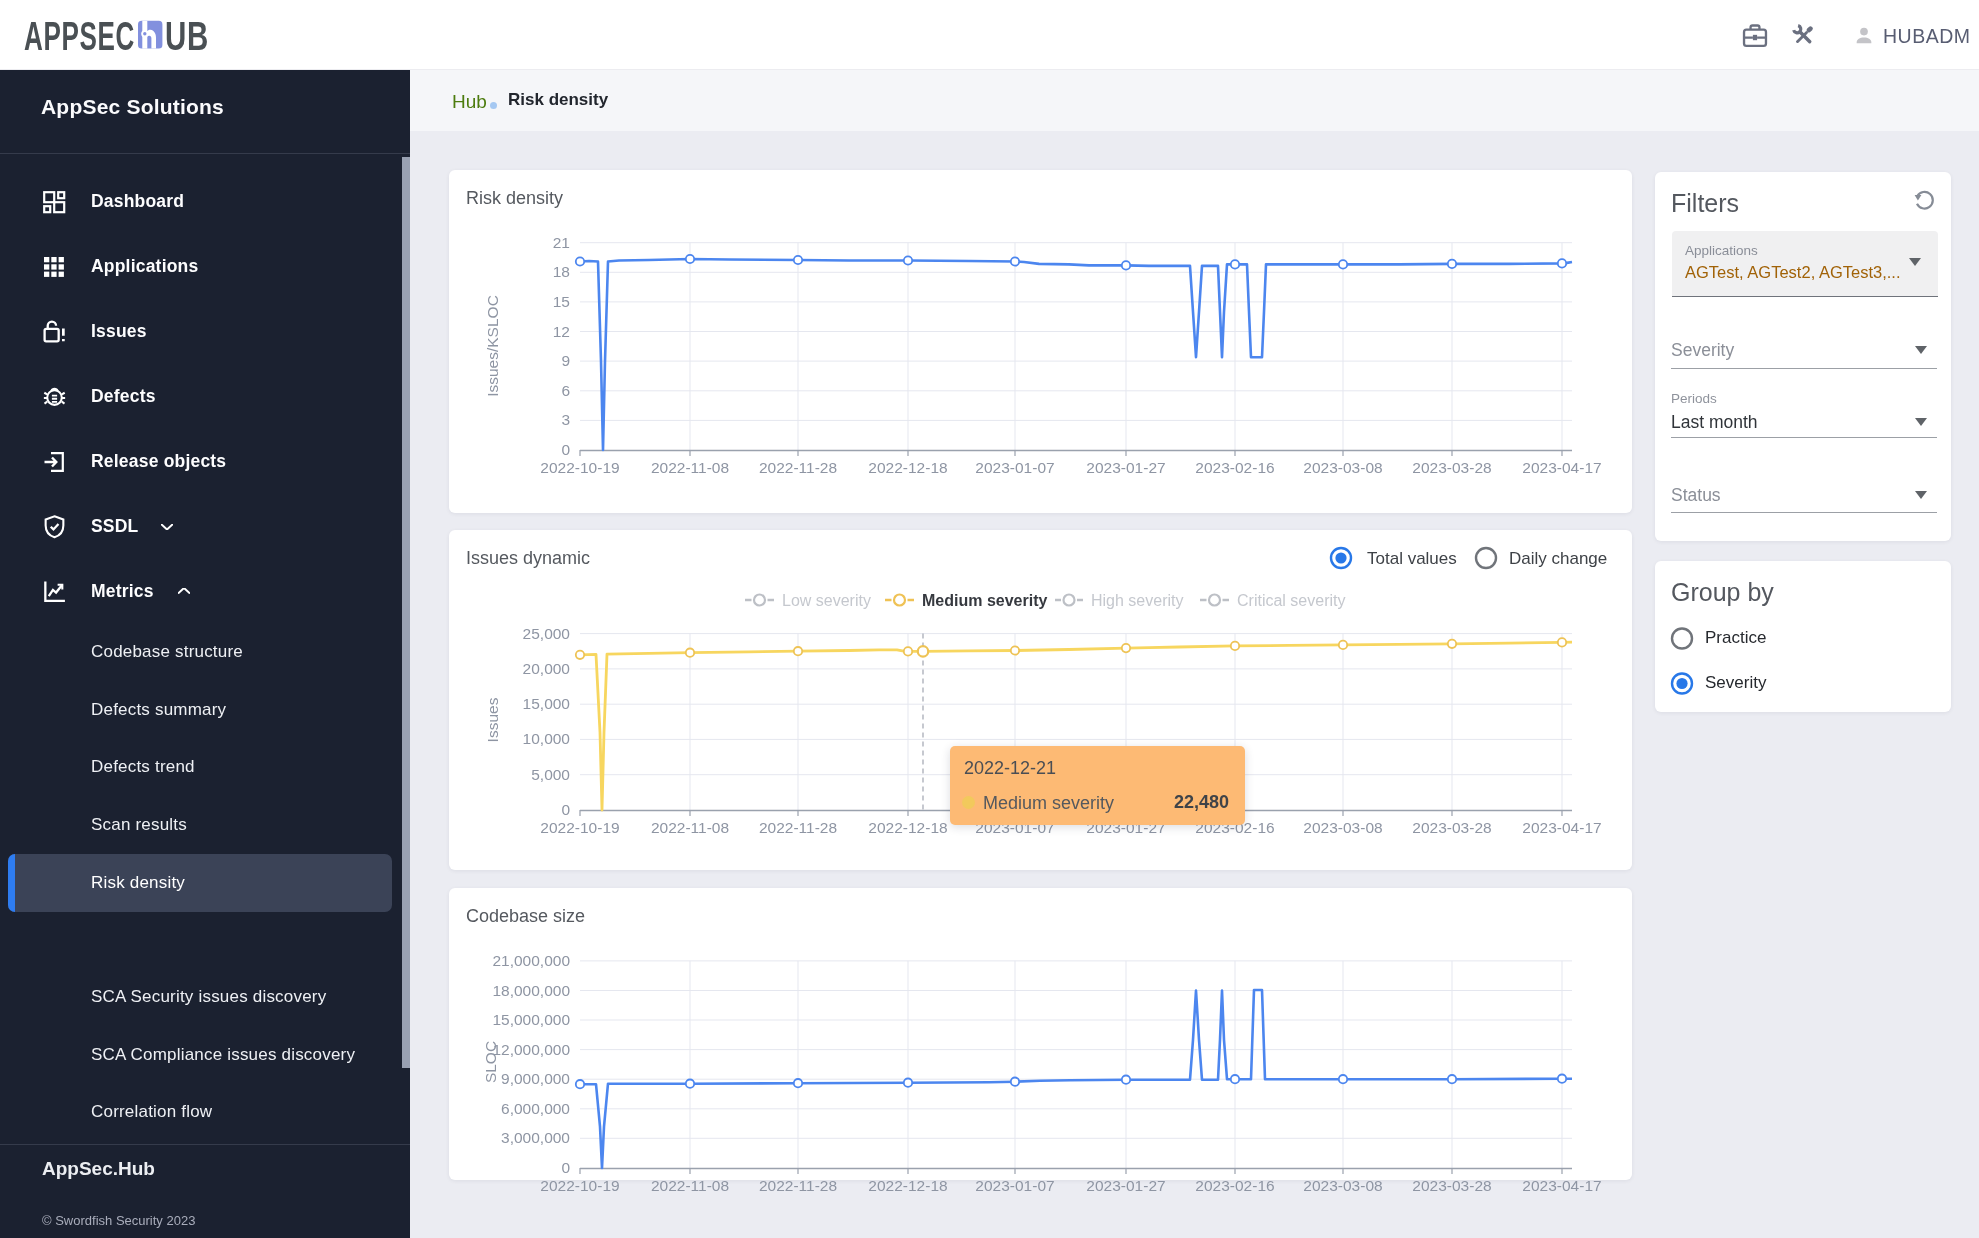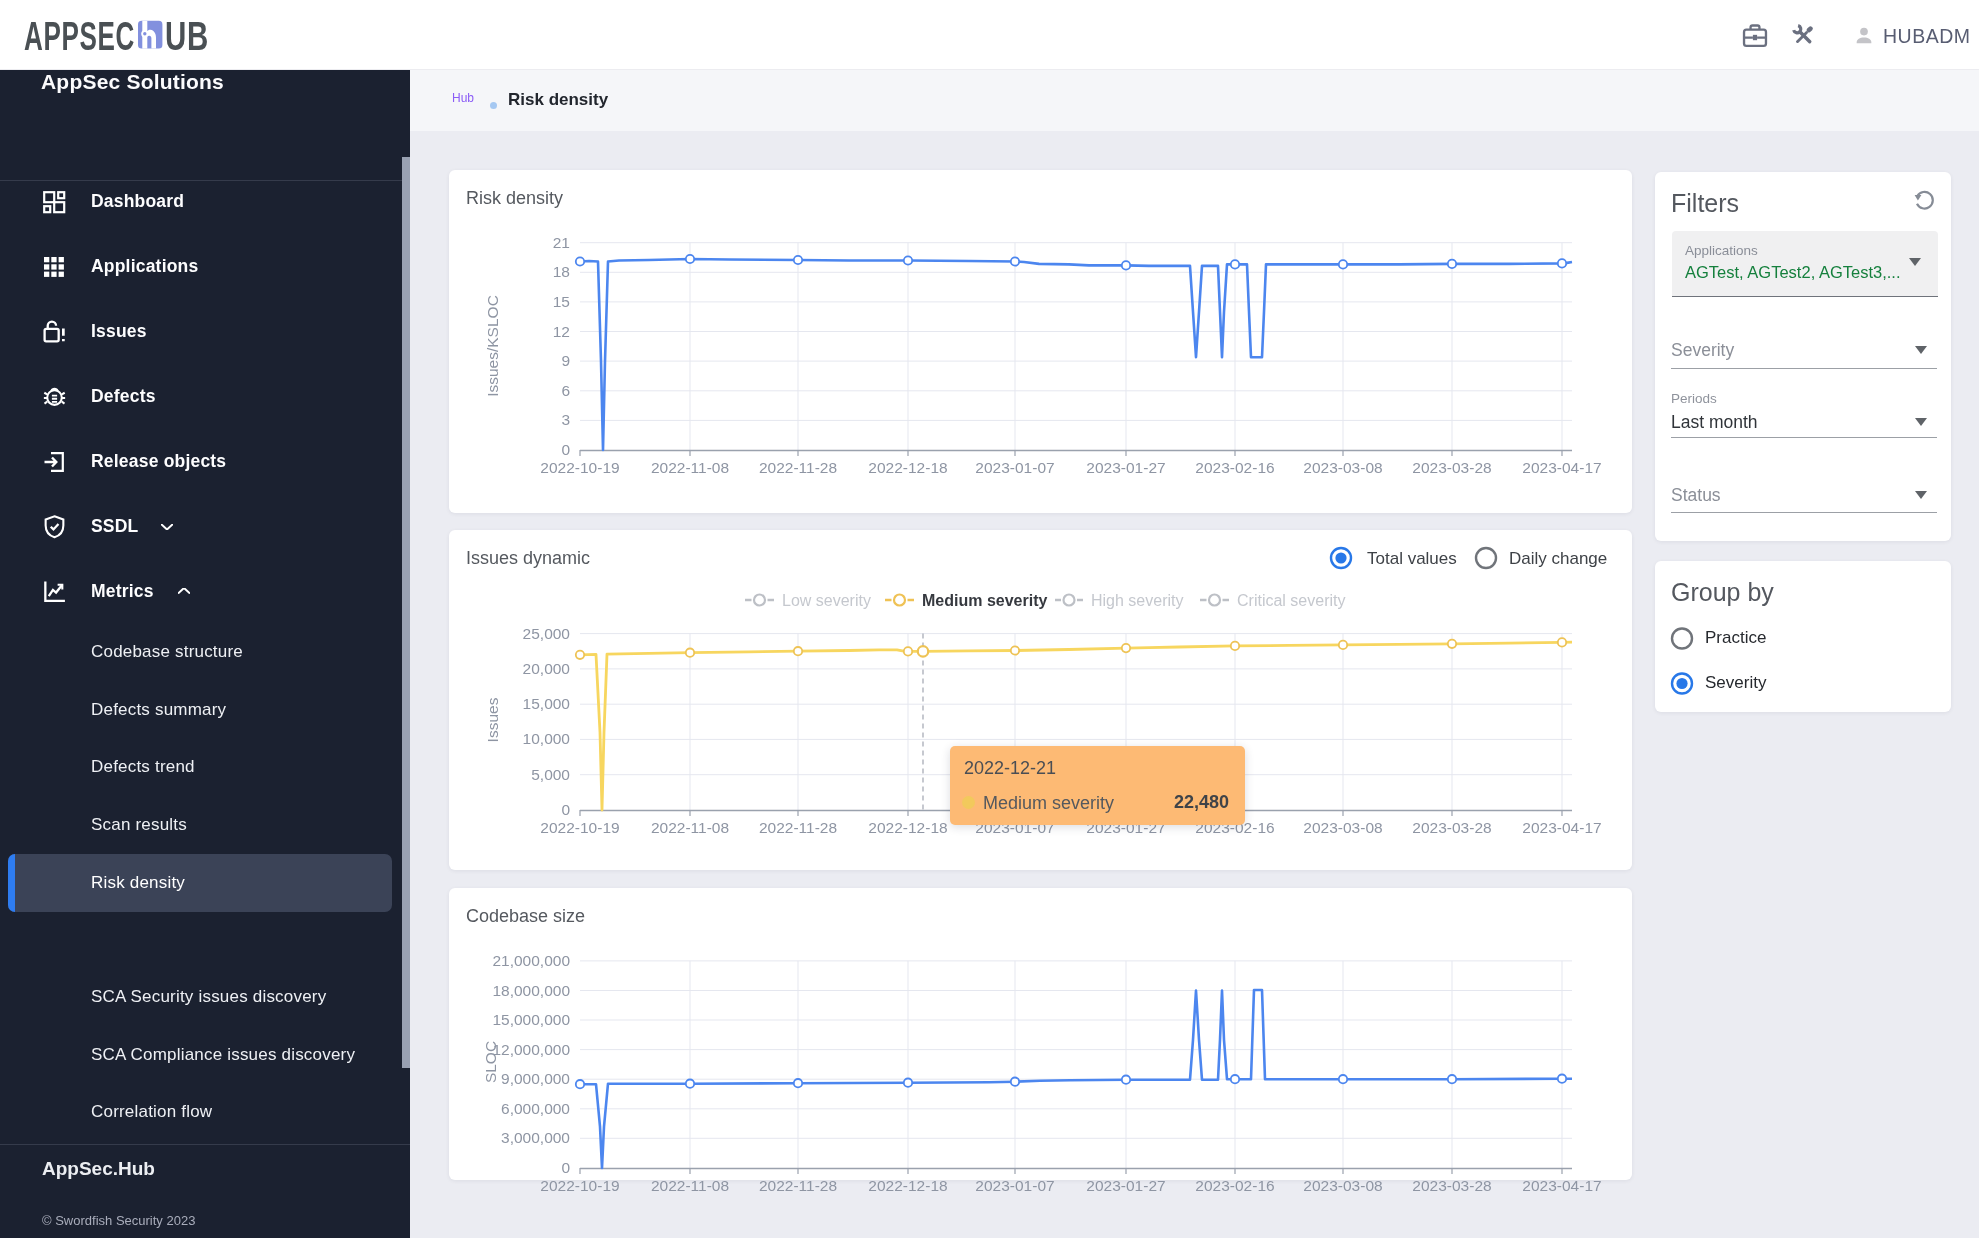--- a/index.html
+++ b/index.html
@@ -1,55 +1,55 @@
 <!DOCTYPE html>
 <html><head><meta charset="utf-8"><style>
 *{margin:0;padding:0;box-sizing:border-box}
 html,body{width:1979px;height:1238px;overflow:hidden}
 body{font-family:"Liberation Sans",sans-serif;background:#fff;position:relative}
 .abs{position:absolute}
 
 #hdr{position:absolute;left:0;top:0;width:1979px;height:70px;background:#fff;border-bottom:1px solid #ececf0;z-index:5}
 
 #side{position:absolute;left:0;top:70px;width:410px;height:1168px;background:#1b2130;color:#fff;z-index:4}
-#sideTitle{position:absolute;left:0;top:0;width:410px;height:111px;border-bottom:1px solid #353b4b;display:flex;padding-bottom:9px}
+#sideTitle{position:absolute;left:0;top:0;width:410px;height:84px;border-bottom:1px solid #353b4b;display:flex;align-items:center;padding-bottom:9px}
 #sideTitle span{padding-left:41px;font-size:21px;font-weight:700;letter-spacing:.2px;color:#fbfbfd}
 .mi{position:absolute;left:0;width:490px;height:65px;display:flex;align-items:center;color:#fdfdfe;font-size:17.5px;font-weight:700;letter-spacing:.2px}
 .mi svg{position:absolute;left:42px}
 .mi .t{padding-left:91px}
 .smi{position:absolute;left:0;width:400px;height:57px;display:flex;align-items:center;color:#eef0f4;font-size:17px;font-weight:400;letter-spacing:.2px}
 .smi .t{padding-left:91px}
 #selItem{position:absolute;left:8px;top:784px;width:384px;height:58px;background:#3b4357;border-radius:7px;overflow:hidden}
 #selItem .bar{position:absolute;left:0;top:0;width:7px;height:58px;background:#2e7cf0}
 #selItem .t{position:absolute;left:83px;top:0;height:58px;display:flex;align-items:center;font-size:17px;color:#fff;font-weight:400;letter-spacing:.2px}
 #sThumb{position:absolute;left:402px;top:87px;width:8px;height:911px;background:#99a1b2}
 #sideFoot{position:absolute;left:0;top:1074px;width:410px;height:94px;border-top:1px solid #353b4b}
 #sideFoot .a{position:absolute;left:42px;top:13px;font-size:19px;font-weight:700;color:#eceef2}
 #sideFoot .b{position:absolute;left:42px;top:68px;font-size:13px;color:#a9adbb}
 
 #main{position:absolute;left:410px;top:70px;width:1569px;height:1168px;background:#ebecf2}
 #crumbs{position:absolute;left:0;top:0;width:1569px;height:61px;background:#f5f6f9}
-#crumbs .hub{position:absolute;left:42px;top:21px;font-size:12px;color:#8b5cf6}
+#crumbs .hub{position:absolute;left:42px;top:21px;font-size:19px;color:#4d7c0f}
 #crumbs .dot{position:absolute;left:80px;top:32px;width:7px;height:7px;border-radius:50%;background:#a5c8f2}
 #crumbs .cur{position:absolute;left:98px;top:20px;font-size:17px;font-weight:700;color:#22262e}
 .card{position:absolute;background:#fff;border-radius:6px;box-shadow:0 1px 4px rgba(25,30,60,.07)}
 .ctitle{position:absolute;left:17px;top:18px;font-size:18px;color:#55595f}
 svg text.tick{font-size:15.5px;fill:#8e95a3}
 svg text.rot{font-size:15.5px;fill:#8e95a3}
 
 #tip{position:absolute;left:501px;top:216px;width:295px;height:79px;background:#fdba74;border-radius:5px;box-shadow:0 2px 10px rgba(30,35,60,.16);z-index:3}
 #tip .d{position:absolute;left:14px;top:12px;font-size:18px;color:#4a4e54}
 #tip .dot{position:absolute;left:12px;top:50px;width:13px;height:13px;border-radius:50%;background:#f2c95c}
 #tip .n{position:absolute;left:33px;top:47px;font-size:18px;color:#55595e}
 #tip .v{position:absolute;right:16px;top:46px;font-size:18px;font-weight:700;color:#3f4348}
 
 .ftitle{position:absolute;left:16px;top:17px;font-size:25px;color:#54585f}
 #appsFld{position:absolute;left:17px;top:59px;width:266px;height:66px;background:#f0f0f1;border-radius:4px 4px 0 0;border-bottom:1px solid #6f737b}
 #appsFld .lab{position:absolute;left:13px;top:12px;font-size:13.5px;color:#8a8e98}
-#appsFld .val{position:absolute;left:13px;top:32px;font-size:16.5px;color:#15803d;white-space:nowrap}
+#appsFld .val{position:absolute;left:13px;top:32px;font-size:16.5px;color:#a16207;white-space:nowrap}
 .sel-ph{position:absolute;left:16px;font-size:17.5px;color:#8b8f98}
 .sel-val{position:absolute;left:16px;font-size:17.5px;color:#303439}
 .sel-lab{position:absolute;left:16px;font-size:13.5px;color:#8f939c}
 .uline{position:absolute;left:16px;width:266px;border-bottom:1px solid #9ca0a6}
 .arr{position:absolute;width:0;height:0;border-left:6.5px solid transparent;border-right:6.5px solid transparent;border-top:8px solid #5f6368}
 .gb-lab{position:absolute;left:50px;font-size:17px;color:#26292e}
 </style></head><body>
 <div id="hdr"><svg width="230" height="70" viewBox="0 0 230 70">
 <g fill="#4a5054">
         <text x="24" y="50" font-size="40.5" font-weight="bold" textLength="111" lengthAdjust="spacingAndGlyphs" letter-spacing="1">APPSEC</text>

